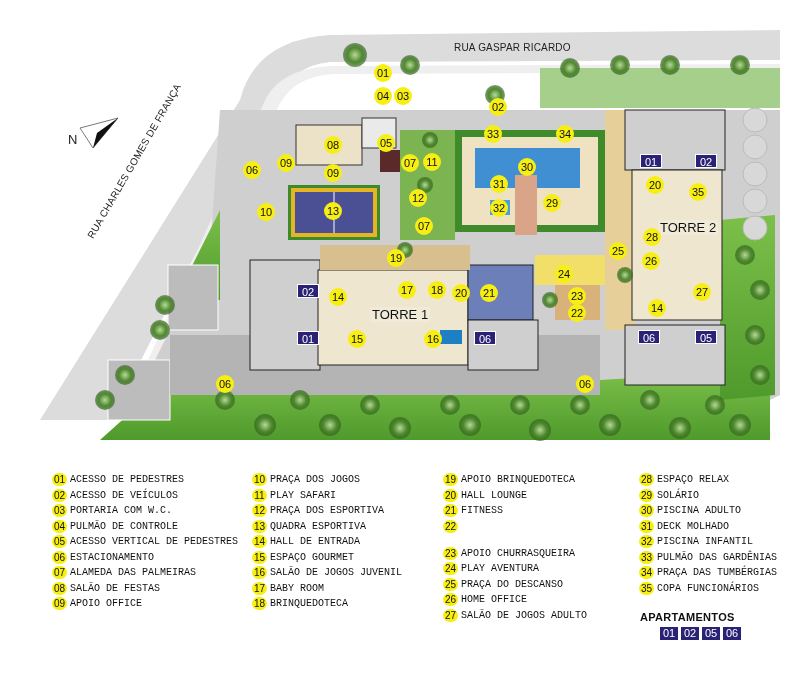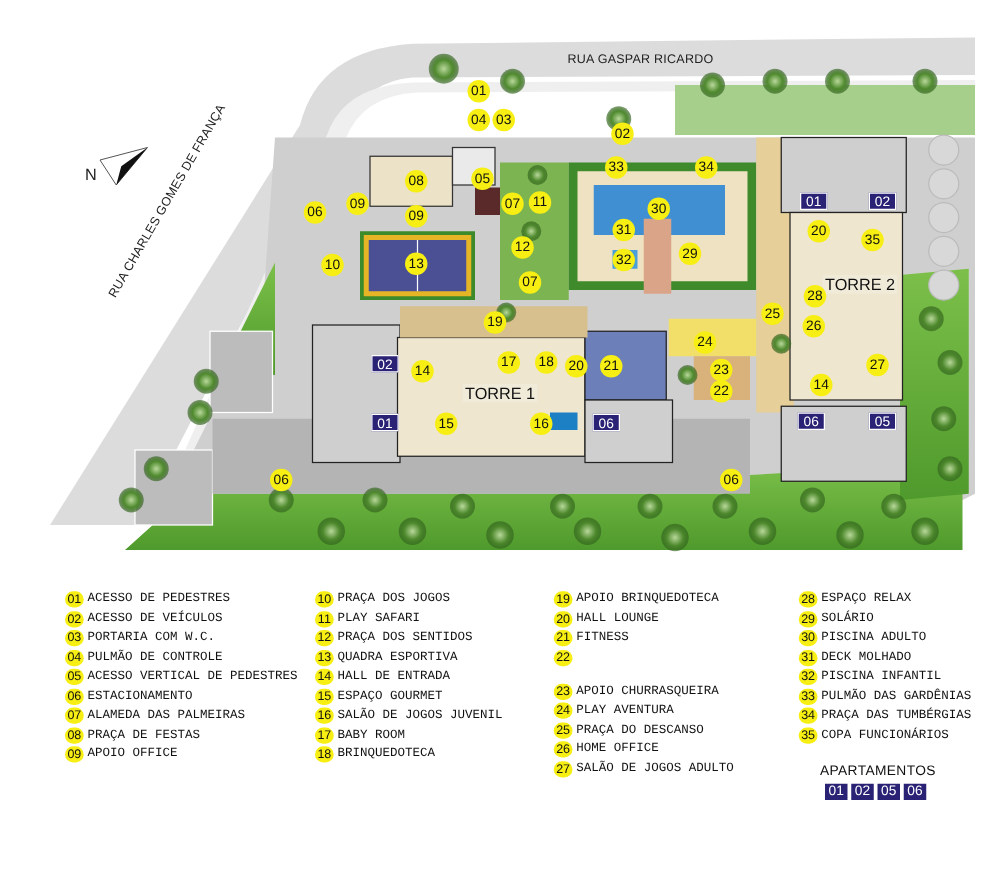--- a/index.html
+++ b/index.html
@@ -6,21 +6,21 @@
   body { width:800px; height:697px; background:#ffffff; position:relative; overflow:hidden; font-family:"Liberation Sans", sans-serif; }
   #map { position:absolute; left:0; top:0; width:696px; height:460px; }
   .marker { position:absolute; width:18px; height:18px; margin:-9px 0 0 -9px; border-radius:50%; background:#f7ef13; color:#111; font-size:11px; line-height:18px; text-align:center; font-family:"Liberation Sans", sans-serif; }
   .apt { position:absolute; width:22px; height:14px; margin:-7px 0 0 -11px; background:#2a2275; color:#fff; font-size:11px; line-height:14px; text-align:center; border:1px solid #fff; }
   .street { position:absolute; font-size:10px; color:#222; white-space:nowrap; letter-spacing:0.2px; }
   .tower-label { position:absolute; font-size:13px; color:#111; white-space:nowrap; background:rgba(240,236,222,0.6); padding:0 2px; }
   .legend { position:absolute; top:473px; }
   .legend-item { display:flex; align-items:flex-start; font-size:10px; color:#111; height:15.5px; line-height:13px; white-space:nowrap; }
   .legend-num { display:inline-block; min-width:15px; height:13px; border-radius:7px; background:#f7ef13; color:#111; font-size:10px; line-height:13px; text-align:center; margin-right:3px; padding:0 1px; }
   .legend-text { display:inline-block;font-family:Liberation Mono, monospace; }
-  .apt-title { position:absolute; left:656px; top:611px; font-size:11px; color:#111; letter-spacing:0.3px; }
+  .apt-title { position:absolute; left:640px; top:611px; font-size:11px; color:#111; letter-spacing:0.3px;font-weight:bold; }
   .apt-legend { position:absolute; left:660px; top:627px; display:flex; gap:3px; }
   .apt-legend span { display:inline-block; width:18px; height:13px; background:#2a2275; color:#fff; font-size:11px; line-height:13px; text-align:center; }
 </style>
 </head>
 <body>
 
 <div id="map">
   <svg width="800" height="460" viewBox="0 0 800 460">
     <defs>
       <linearGradient id="lawnG" x1="0" y1="0" x2="0" y2="1">
@@ -223,39 +223,39 @@
     <div class="legend-item">
       <span class="legend-num">06</span>
       <span class="legend-text">ESTACIONAMENTO</span>
     </div>
     <div class="legend-item">
       <span class="legend-num">07</span>
       <span class="legend-text">ALAMEDA DAS PALMEIRAS</span>
     </div>
     <div class="legend-item">
       <span class="legend-num">08</span>
-      <span class="legend-text">PRAÇA DE FESTAS</span>
+      <span class="legend-text">SALÃO DE FESTAS</span>
     </div>
     <div class="legend-item">
       <span class="legend-num">09</span>
       <span class="legend-text">APOIO OFFICE</span>
     </div>
   </div>
 <div class="legend" id="legend-col-1" style="left:252px;">
     <div class="legend-item">
       <span class="legend-num">10</span>
       <span class="legend-text">PRAÇA DOS JOGOS</span>
     </div>
     <div class="legend-item">
       <span class="legend-num">11</span>
       <span class="legend-text">PLAY SAFARI</span>
     </div>
     <div class="legend-item">
       <span class="legend-num">12</span>
-      <span class="legend-text">PRAÇA DOS SENTIDOS</span>
+      <span class="legend-text">PRAÇA DOS ESPORTIVA</span>
     </div>
     <div class="legend-item">
       <span class="legend-num">13</span>
       <span class="legend-text">QUADRA ESPORTIVA</span>
     </div>
     <div class="legend-item">
       <span class="legend-num">14</span>
       <span class="legend-text">HALL DE ENTRADA</span>
     </div>
     <div class="legend-item">

